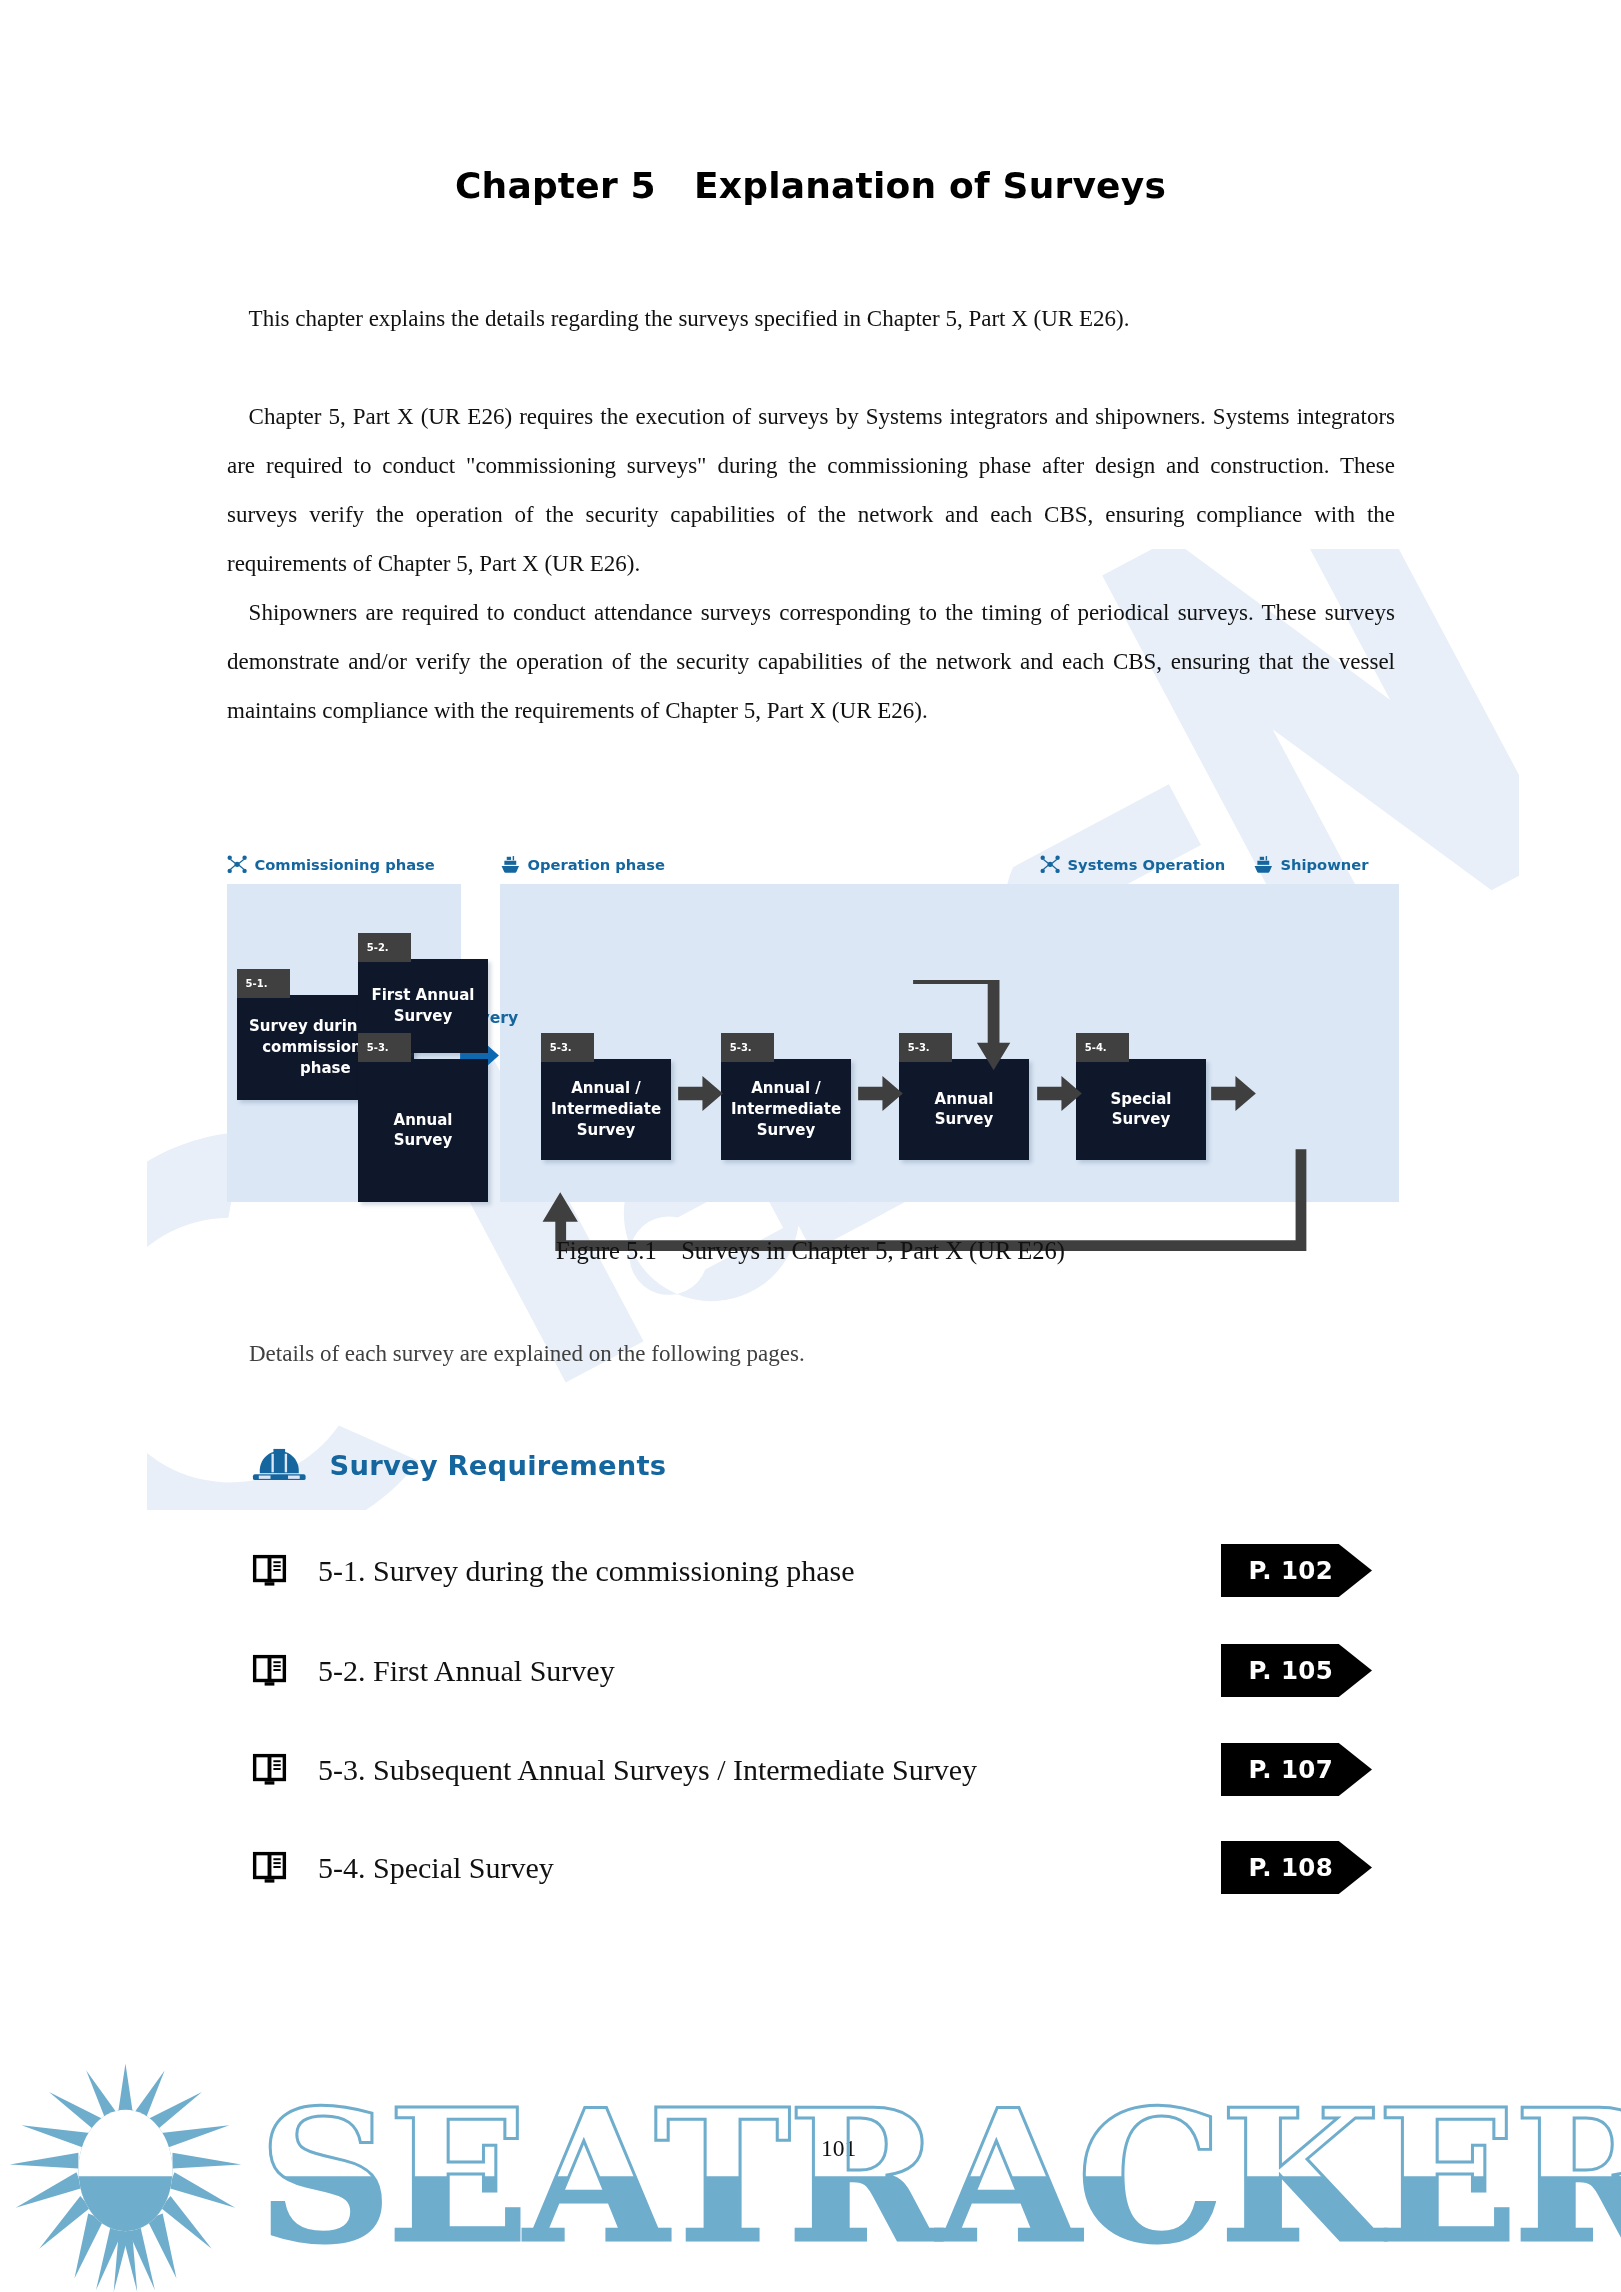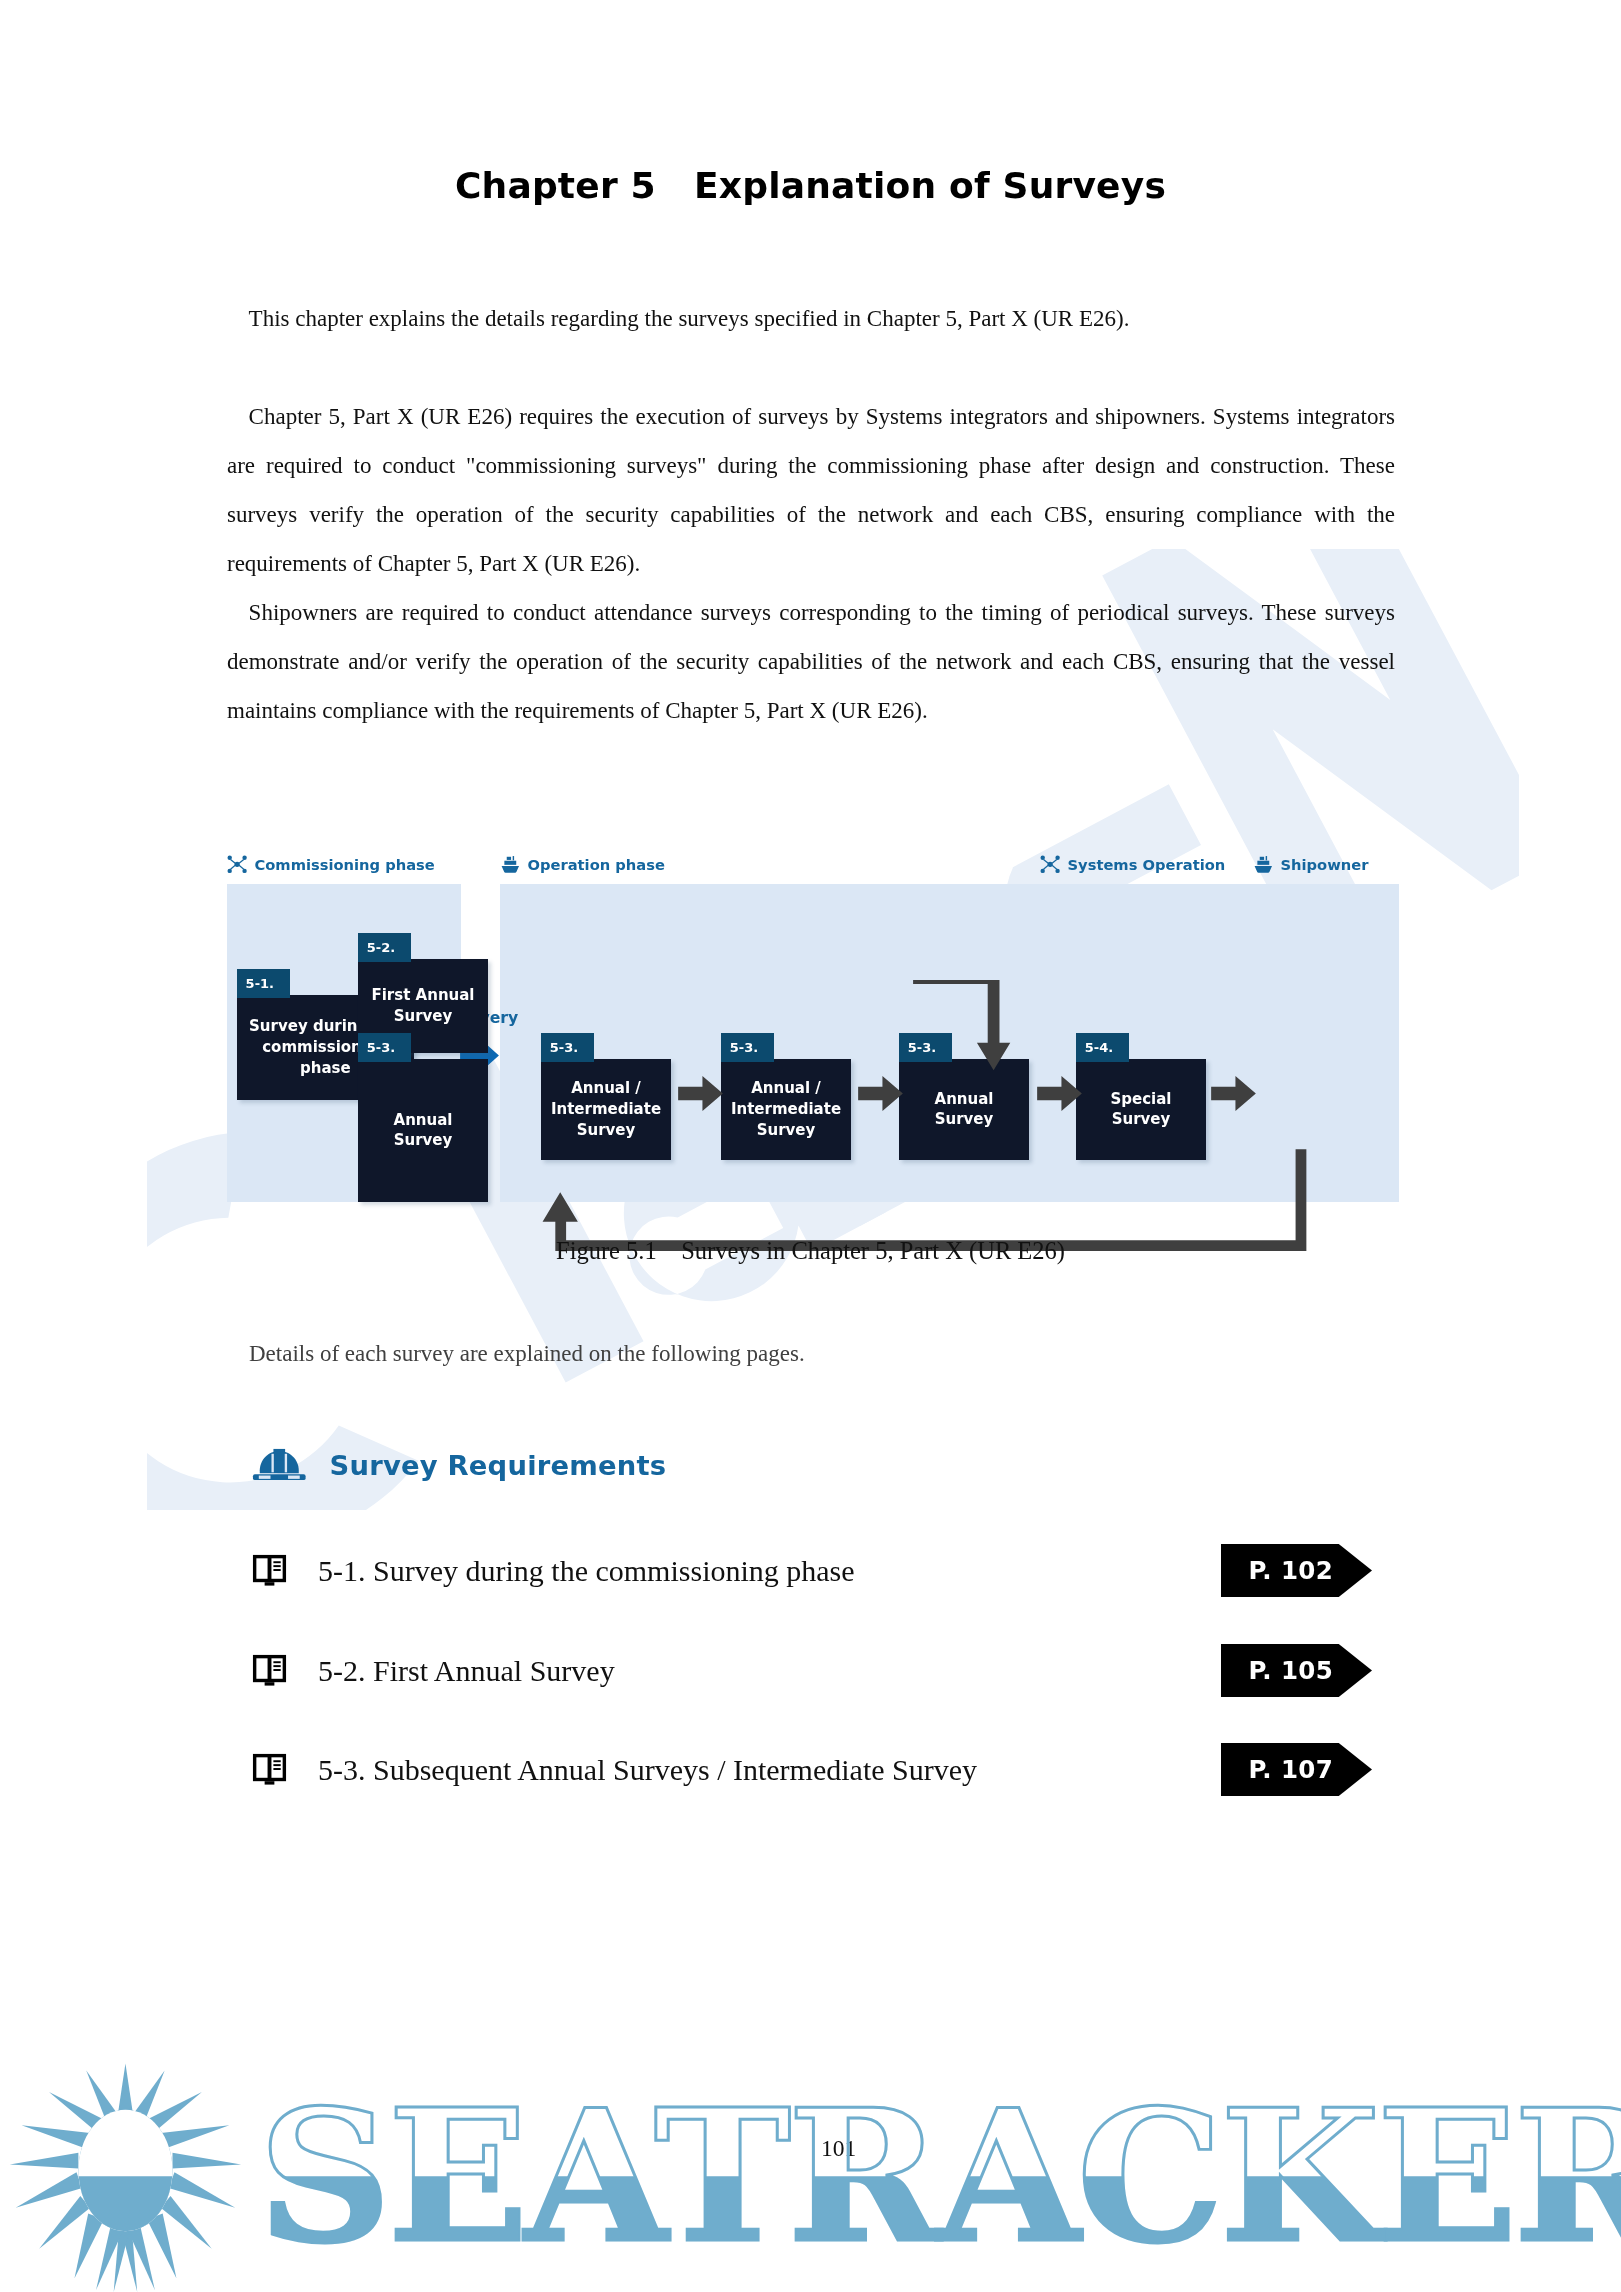--- a/index.html
+++ b/index.html
@@ -109,23 +109,23 @@
     color: #ffffff;
     font-family: "DejaVu Sans", sans-serif;
     font-weight: bold;
   }
   .node-tab {
     position: absolute;
     left: 0;
     top: 0;
     height: 29px;
     min-width: 53px;
-    background: #0c4a6e;
+    background: #404040;
     color: #ffffff;
-    font-size: 13px;
+    font-size: 10px;
     display: flex;
     align-items: center;
     padding: 0 8.8px;
     box-sizing: border-box;
     z-index: 2;
   }
   .node-body {
     position: absolute;
     left: 0;
     top: 25.5px;
@@ -533,20 +533,39 @@
         </g>
         <rect x="14" y="31" width="10" height="3.5" fill="#000"></rect>
       </svg>
     </span>
     <span class="req-label">5-3. Subsequent Annual Surveys / Intermediate Survey</span>
     <span class="page-badge">
       <span class="page-badge-text">P. 107</span>
     </span>
   </div>
 
+  <div class="req-row" id="req-row-3">
+    <span class="book-icon">
+      <svg viewBox="0 0 38 38" xmlns="http://www.w3.org/2000/svg">
+        <rect x="2" y="3" width="34" height="28" fill="#000"></rect>
+        <rect x="5.5" y="6.5" width="11.5" height="21" fill="#fff"></rect>
+        <rect x="21" y="6.5" width="11.5" height="21" fill="#fff"></rect>
+        <g fill="#000">
+          <rect x="23" y="9.5" width="7.5" height="2"></rect>
+          <rect x="23" y="13.5" width="7.5" height="2"></rect>
+          <rect x="23" y="17.5" width="7.5" height="2"></rect>
+        </g>
+        <rect x="14" y="31" width="10" height="3.5" fill="#000"></rect>
+      </svg>
+    </span>
+    <span class="req-label">5-4. Special Survey</span>
+    <span class="page-badge">
+      <span class="page-badge-text">P. 108</span>
+    </span>
+  </div>
 
   <div id="page-number">101</div>
 </div>
 
 <svg id="seatracker" viewBox="0 0 1654 259" xmlns="http://www.w3.org/2000/svg" aria-hidden="true">
   <defs>
     <clipPath id="lowerHalf">
       <rect x="0" y="140" width="1654" height="119"></rect>
     </clipPath>
   </defs>

